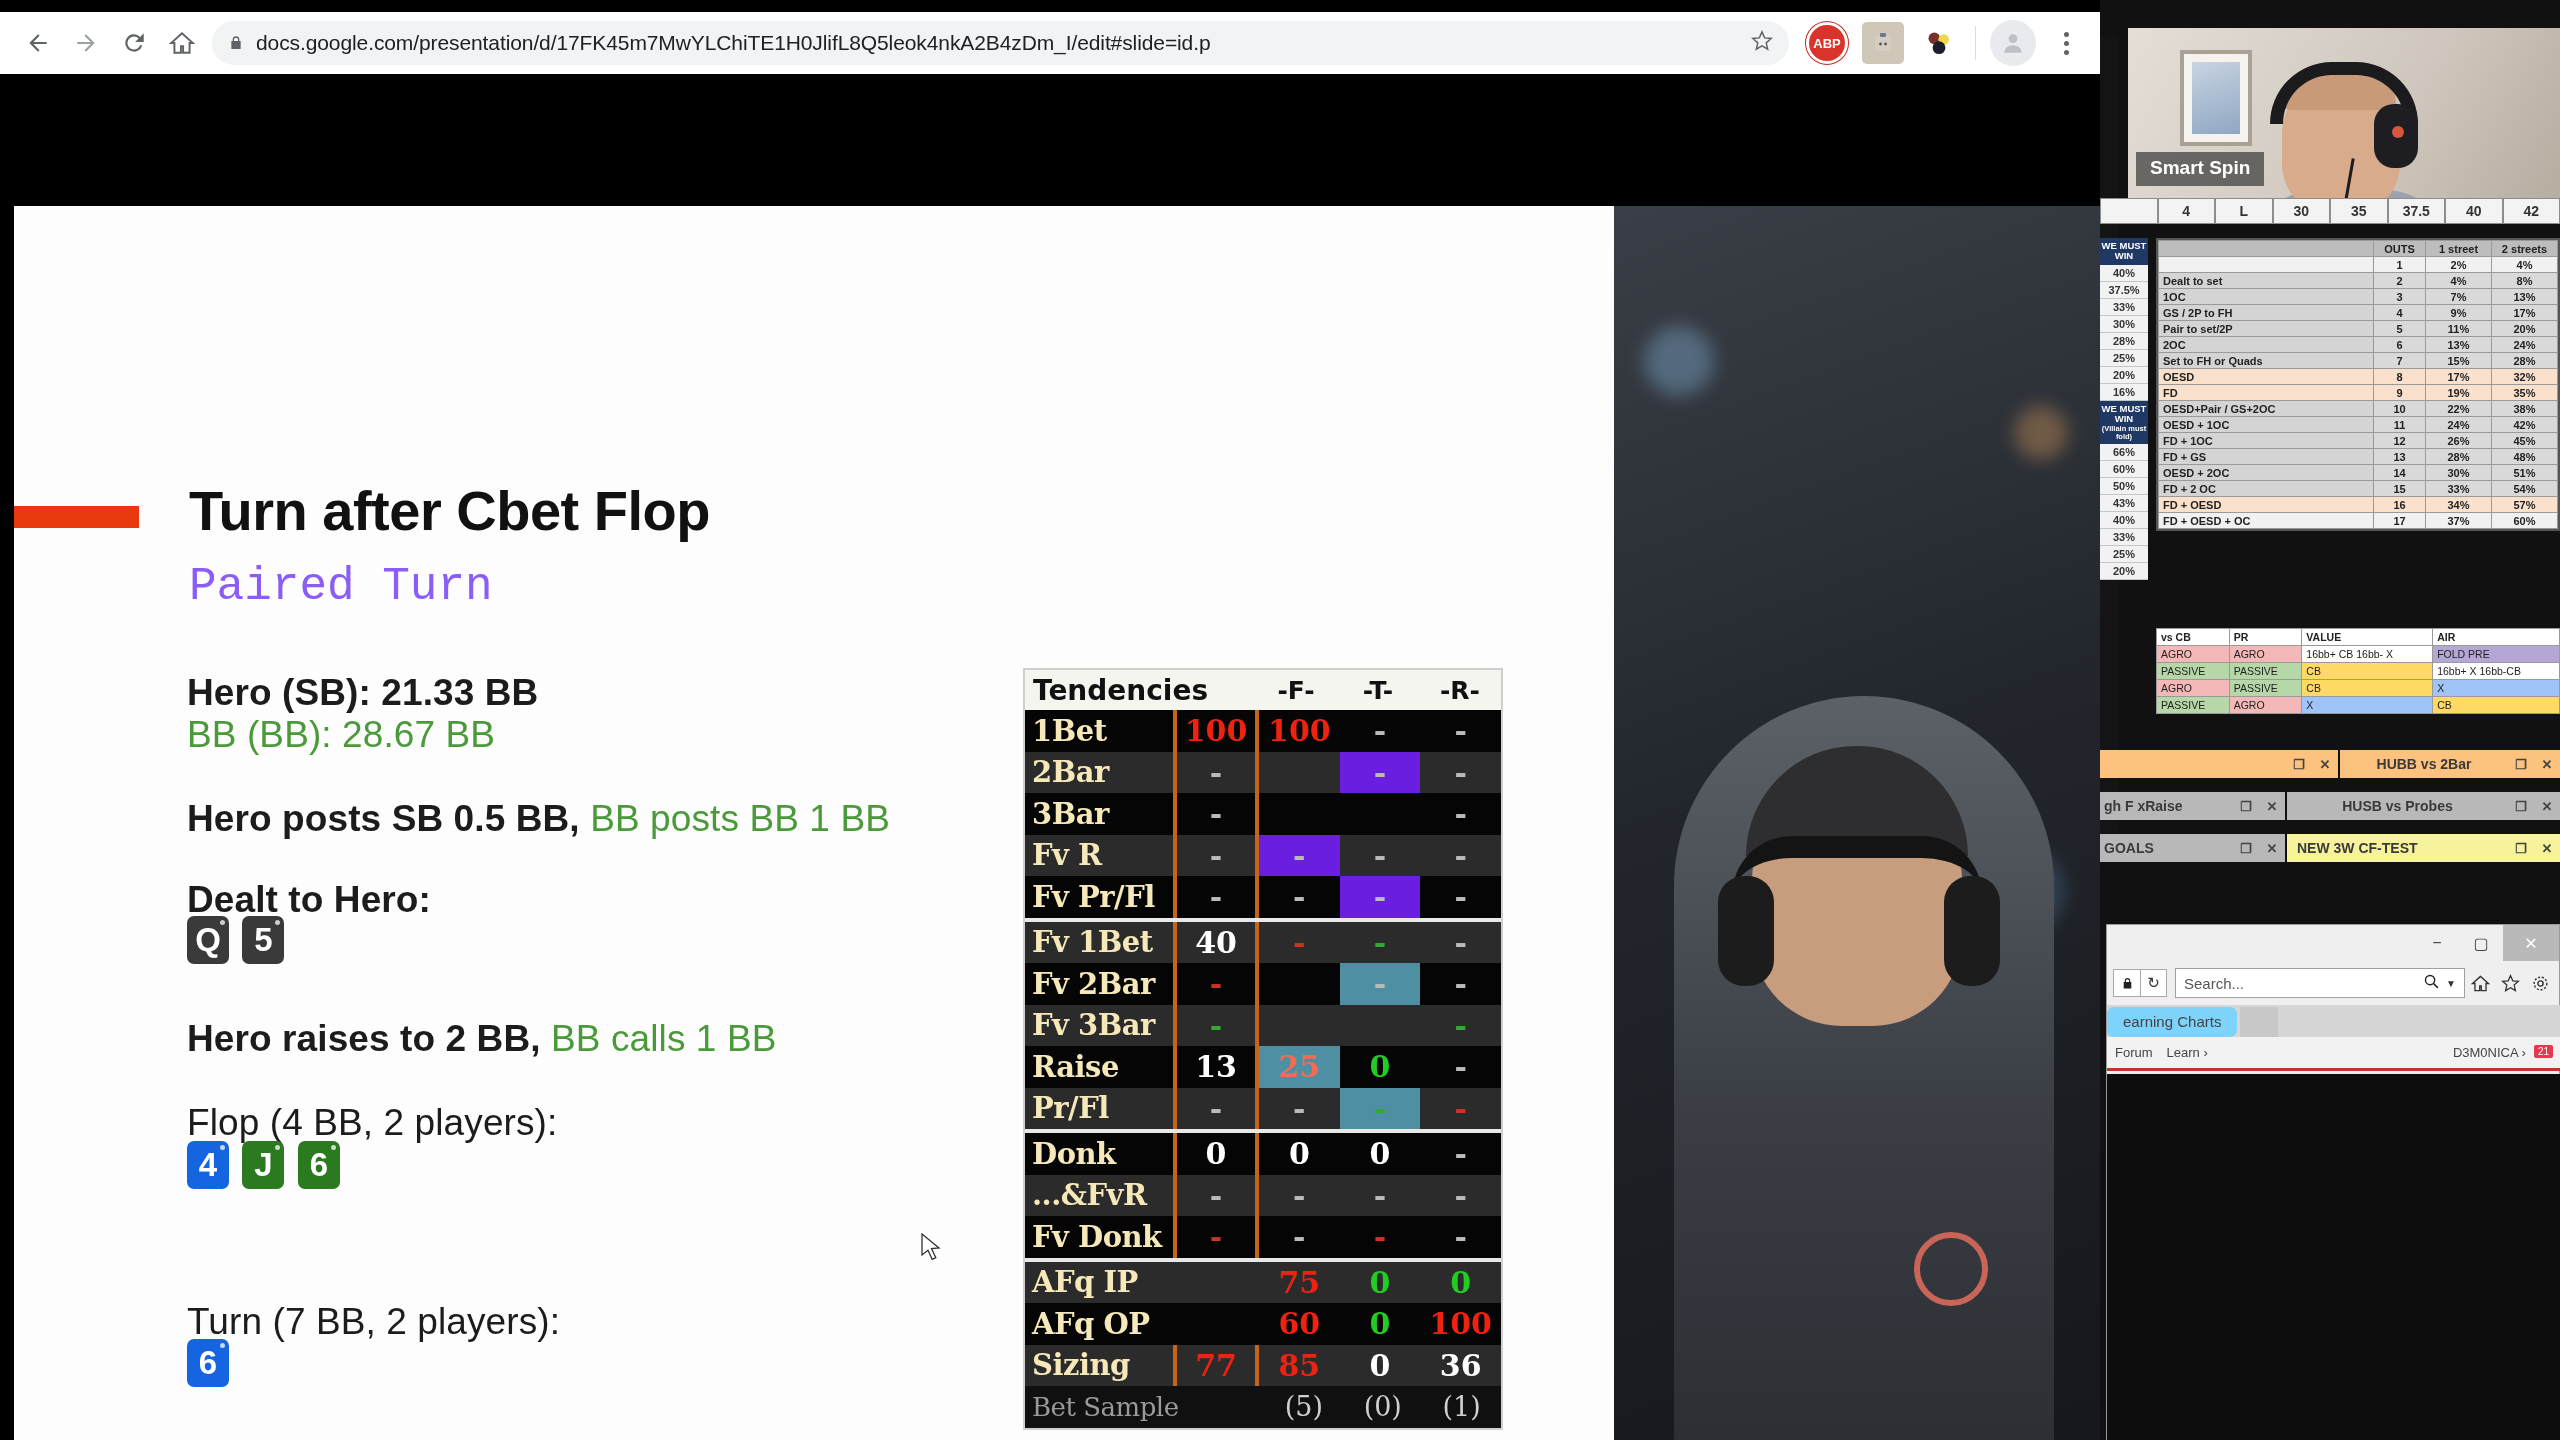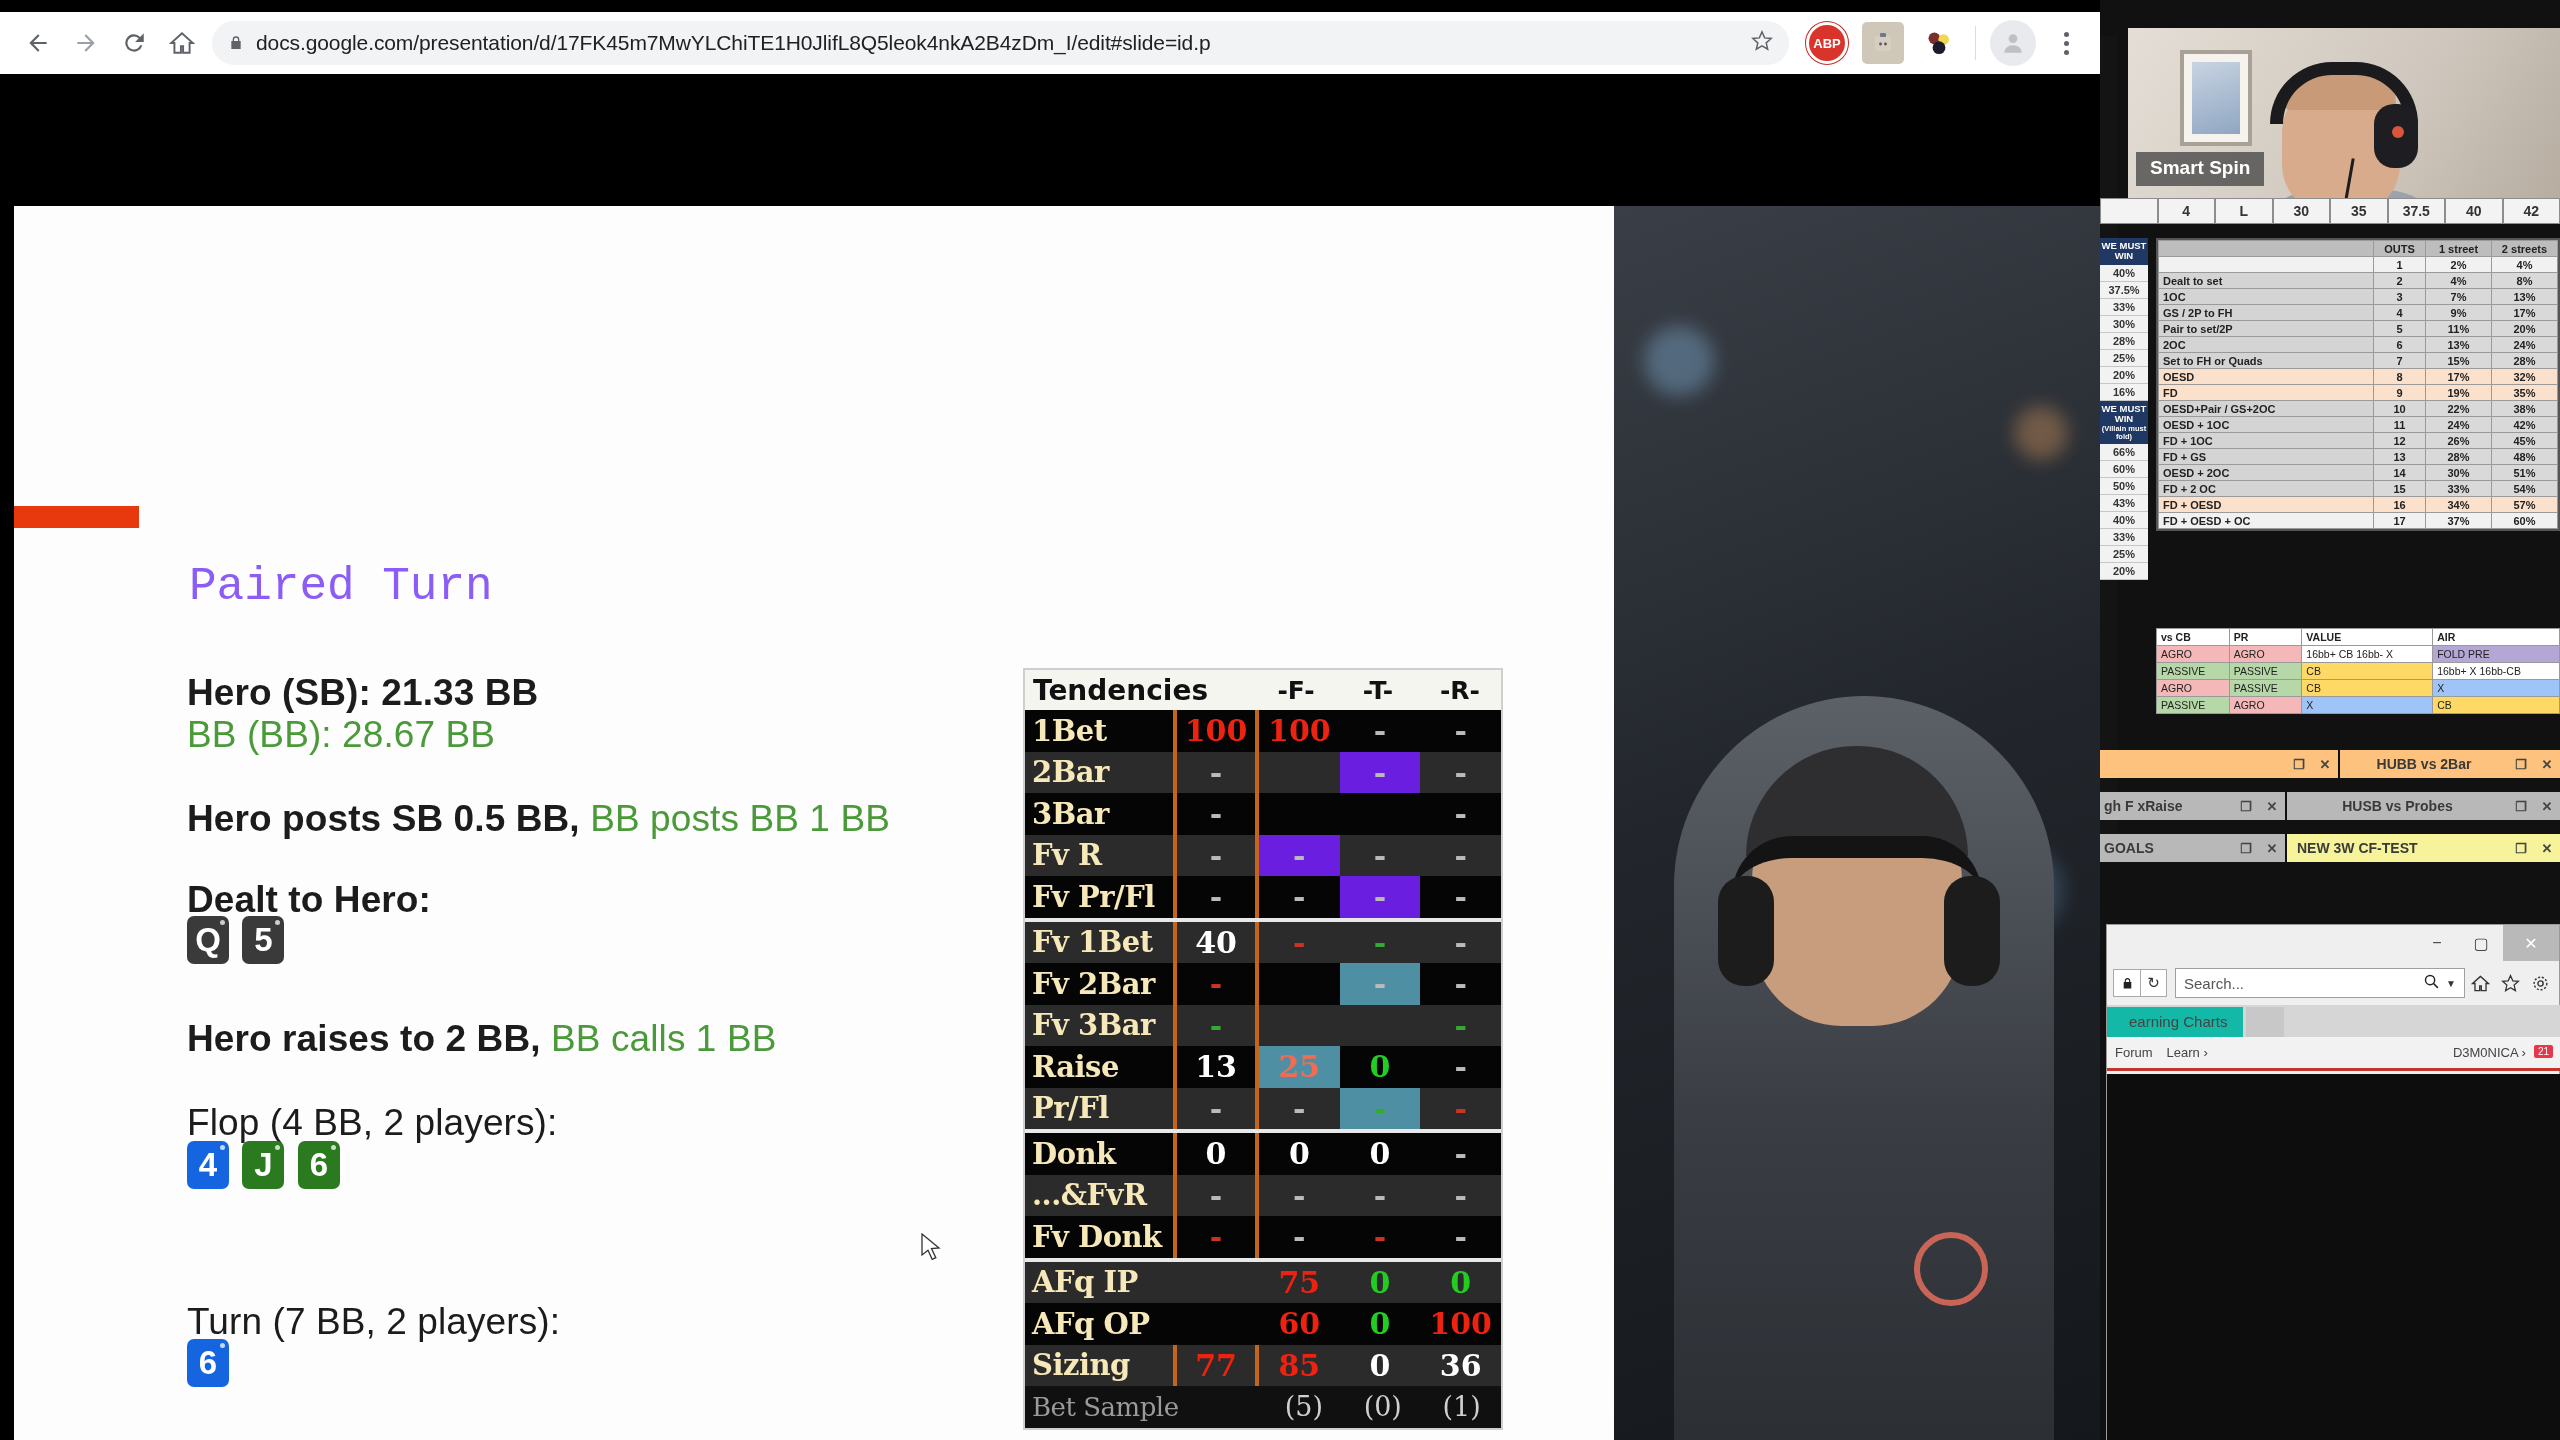--- a/index.html
+++ b/index.html
@@ -210,22 +210,22 @@
   #ie-lock { width:28px; height:28px; border:1px solid #aaa; background:#fff;
              display:flex; align-items:center; justify-content:center; font-size:14px; }
   #ie-reload { width:26px; height:28px; border:1px solid #aaa; border-left:none; background:#fff;
                display:flex; align-items:center; justify-content:center; font-size:15px; color:#333; }
   #ie-search { flex:1 1 auto; height:30px; margin-left:8px; background:#fff; border:1px solid #a0a0a0;
                display:flex; align-items:center; padding:0 8px; font-size:15px; color:#555; }
   #ie-search .mag { margin-left:auto; color:#333; }
   .ie-ico { width:30px; display:flex; align-items:center; justify-content:center; color:#333; }
   #ie-tabs { position:absolute; left:0; top:80px; width:454px; height:32px;
              background:#d6d6d6; display:flex; align-items:flex-end; }
-  #ie-tab1 { height:30px; background:#14b8a6; padding:6px 16px 0 22px; font-size:15px;
-             color:#444; white-space:nowrap; }
+  #ie-tab1 { height:30px; background:#7dd3fc; padding:6px 16px 0 16px; font-size:15px;
+             color:#444; white-space:nowrap;border-radius:7px; }
   #ie-tab2 { width:38px; height:30px; background:#c8c8c8; margin-left:3px; }
   #ie-sitebar { position:absolute; left:0; top:112px; width:454px; height:34px;
                 background:#f2f2f2; display:flex; align-items:center; padding:0 8px;
                 font-size:13px; color:#444; border-bottom:3px solid #c2352b; }
   #ie-sitebar .sb-r { margin-left:auto; display:flex; align-items:flex-start; gap:8px; }
   #ie-badge { background:#e5384c; color:#fff; font-size:10px; padding:1px 4px; border-radius:2px; }
   #ie-body { position:absolute; left:0; top:149px; width:454px; height:367px; background:#0d0d0d; }
 
   
   #bleed { position:absolute; left:0; top:36px; width:18px; height:800px; background:#141414; }
@@ -300,20 +300,21 @@
       <i></i>
         <i></i>
         <i></i>
     </div>
   </div>
 
   <div id="slide-area">
     <div id="slide">
 
       <div id="accent-bar"></div>
+      <div id="slide-title">Turn after Cbet Flop</div>
       <div id="slide-subtitle">Paired Turn</div>
 
       <div class="body-line bold" style="top:466px">Hero (SB): 21.33 BB</div>
       <div class="body-line green" style="top:508px">BB (BB): 28.67 BB</div>
 
       <div class="body-line" style="top:592px">
         <span class="bold">Hero posts SB 0.5 BB,</span><span class="green"> BB posts BB 1 BB</span>
       </div>
 
       <div class="body-line bold" style="top:673px">Dealt to Hero:</div>

